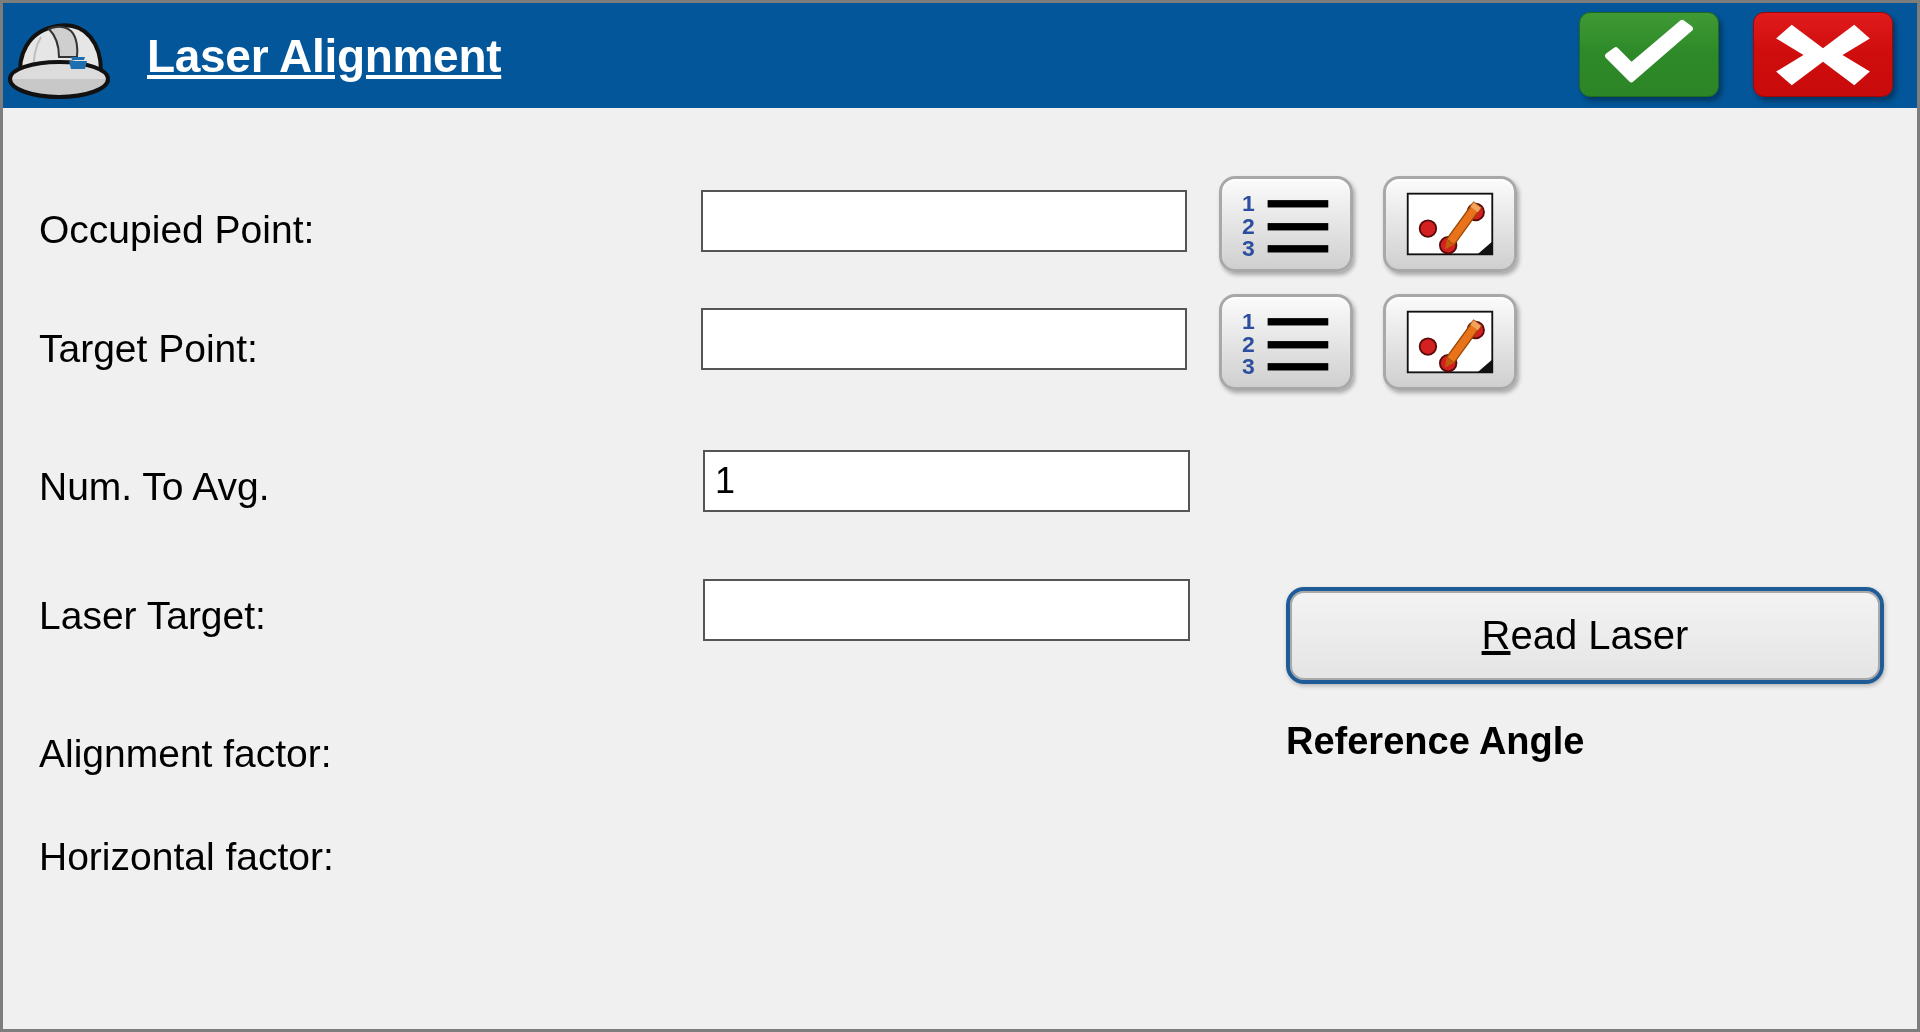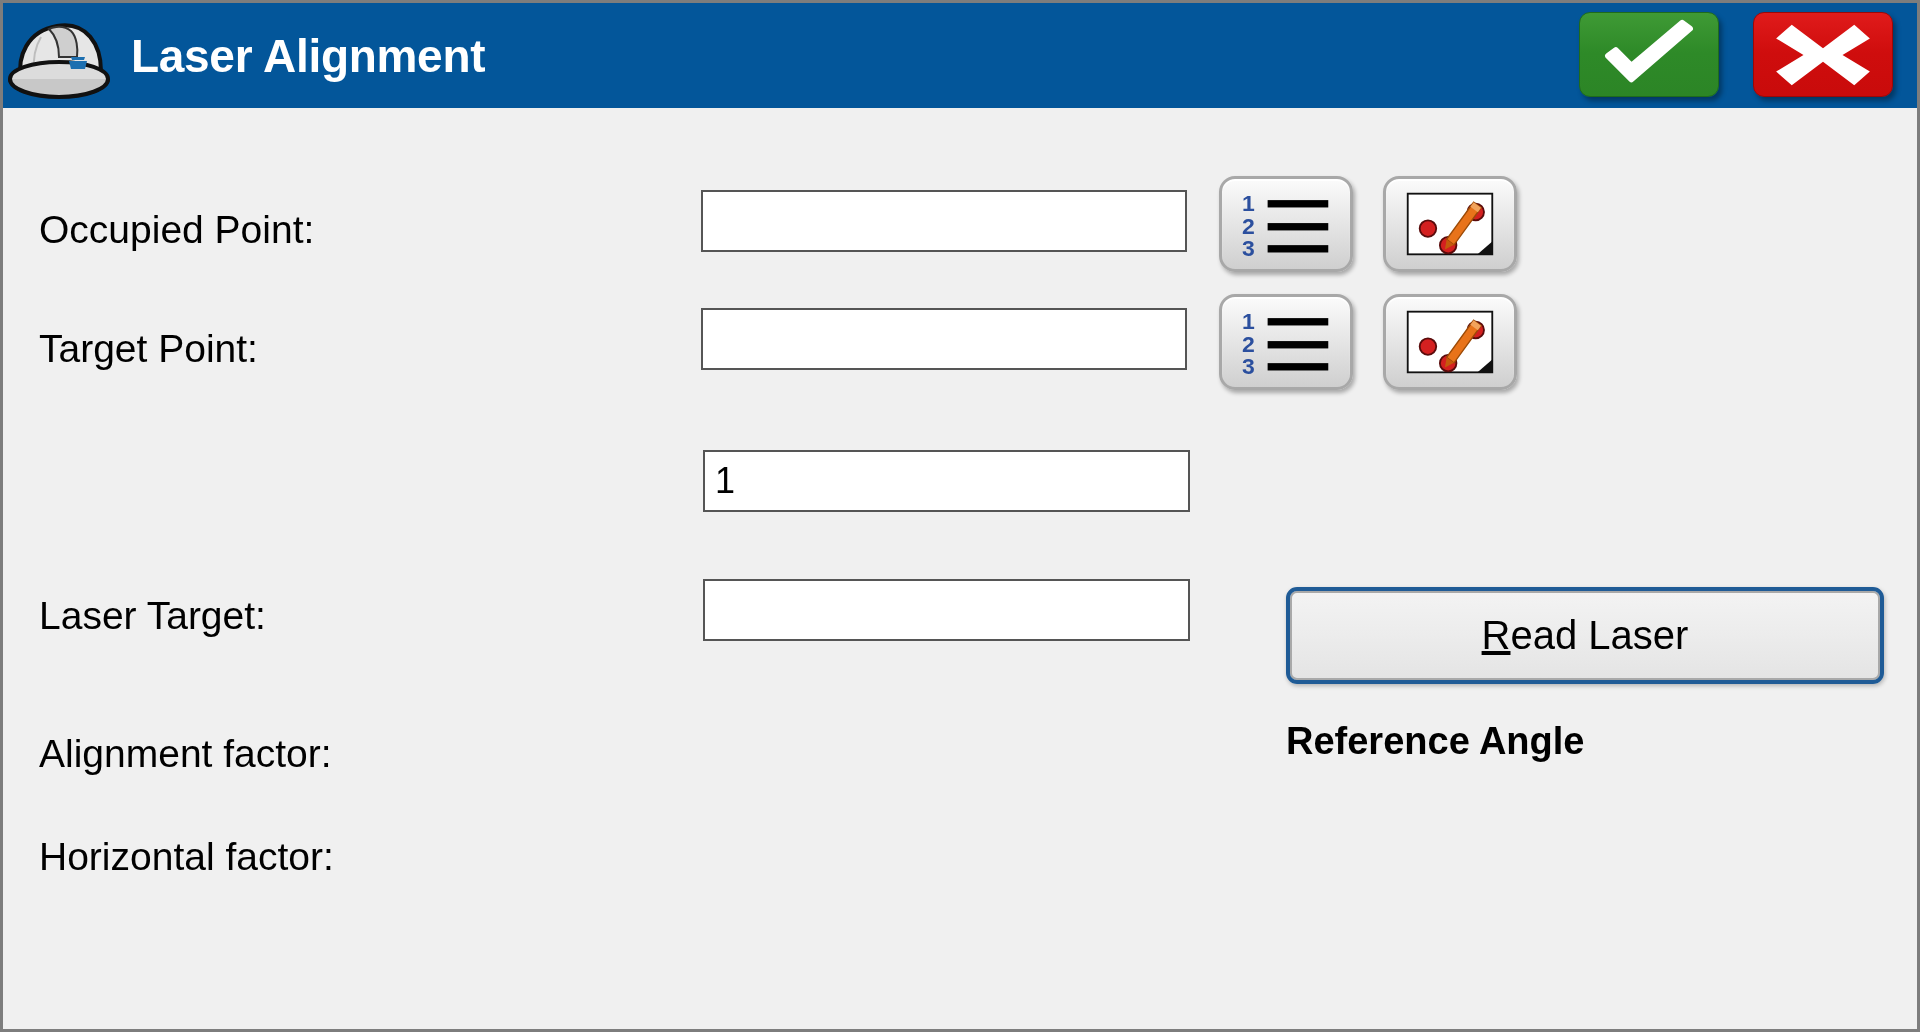--- a/index.html
+++ b/index.html
@@ -36,28 +36,29 @@
   .hardhat-icon {
     position: absolute;
     left: 2px;
     top: 2px;
     width: 108px;
     height: 102px;
   }
 
   .title-text {
     position: absolute;
-    left: 128px;
+    left: 144px;
     top: 50%;
     transform: translateY(-50%);
     color: #ffffff;
     font-size: 46px;
     font-weight: bold;
     letter-spacing: -0.3px;
     white-space: nowrap;
+    text-decoration: underline;
   }
 
   .titlebtn {
     position: absolute;
     top: 9px;
     width: 140px;
     height: 85px;
     border-radius: 11px;
     cursor: pointer;
     box-shadow: 3px 4px 5px rgba(0,0,0,0.35);
@@ -125,21 +126,21 @@
   }
   .iconbtn svg { display: block; }
 
   
   .readlaser-btn {
     position: absolute;
     left: 1283px;
     top: 445px;
     width: 598px;
     height: 97px;
-    border-radius: 11px;
+    border-radius: 18px;
     background: linear-gradient(180deg,#f3f3f3 0%,#ececec 50%,#e4e4e4 100%);
     border: 4px solid #1f5b96;
     box-shadow: inset 0 0 0 2px #a9a9a9, 1px 2px 4px rgba(0,0,0,0.25);
     display: flex;
     align-items: center;
     justify-content: center;
     cursor: pointer;
   }
   .readlaser-label {
     font-size: 40px;
@@ -248,20 +249,21 @@
         <circle cx="50" cy="60" r="9" fill="#d42020" stroke="#5a0c0c" stroke-width="2"></circle>
         <g transform="rotate(36 50 60)">
           <rect x="45" y="6" width="10" height="50" fill="#e8731a" stroke="#9c4a06" stroke-width="1.5"></rect>
           <path d="M45 56 L55 56 L50 66 Z" fill="#c45a0c"></path>
           <rect x="45" y="6" width="10" height="6" fill="#f2a35c"></rect>
         </g>
         <path d="M98 70 L82 70 L98 56 Z" fill="#111"></path>
       </svg>
     </div>
 
+    <div class="field-label" style="top:325px">Num. To Avg.</div>
     <div class="txtfield" style="left:700px; top:308px; width:487px;">1</div>
 
     <div class="field-label" style="top:454px">Laser Target:</div>
     <div class="txtfield" style="left:700px; top:437px; width:487px;"></div>
 
     <div class="readlaser-btn">
       <span class="readlaser-label"><span class="accel">R</span><span>ead Laser</span></span>
     </div>
 
     <div class="static-text" style="left:1283px; top:578px;">Reference Angle</div>

